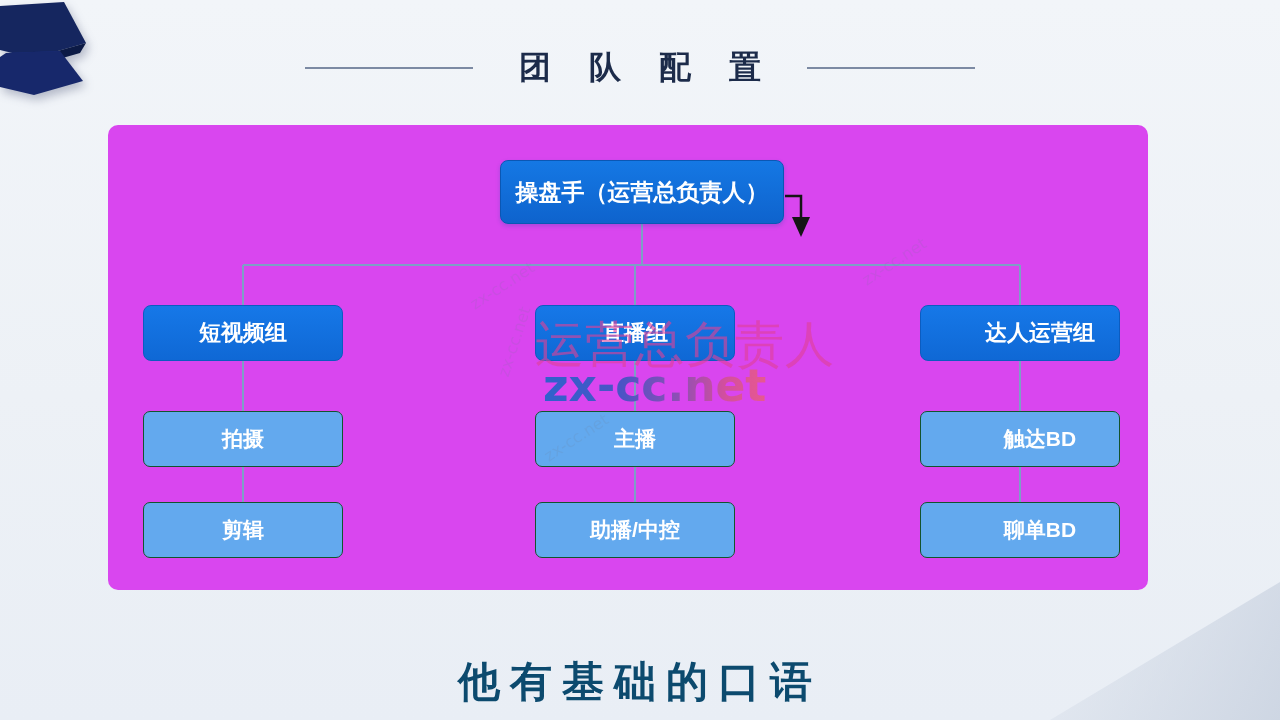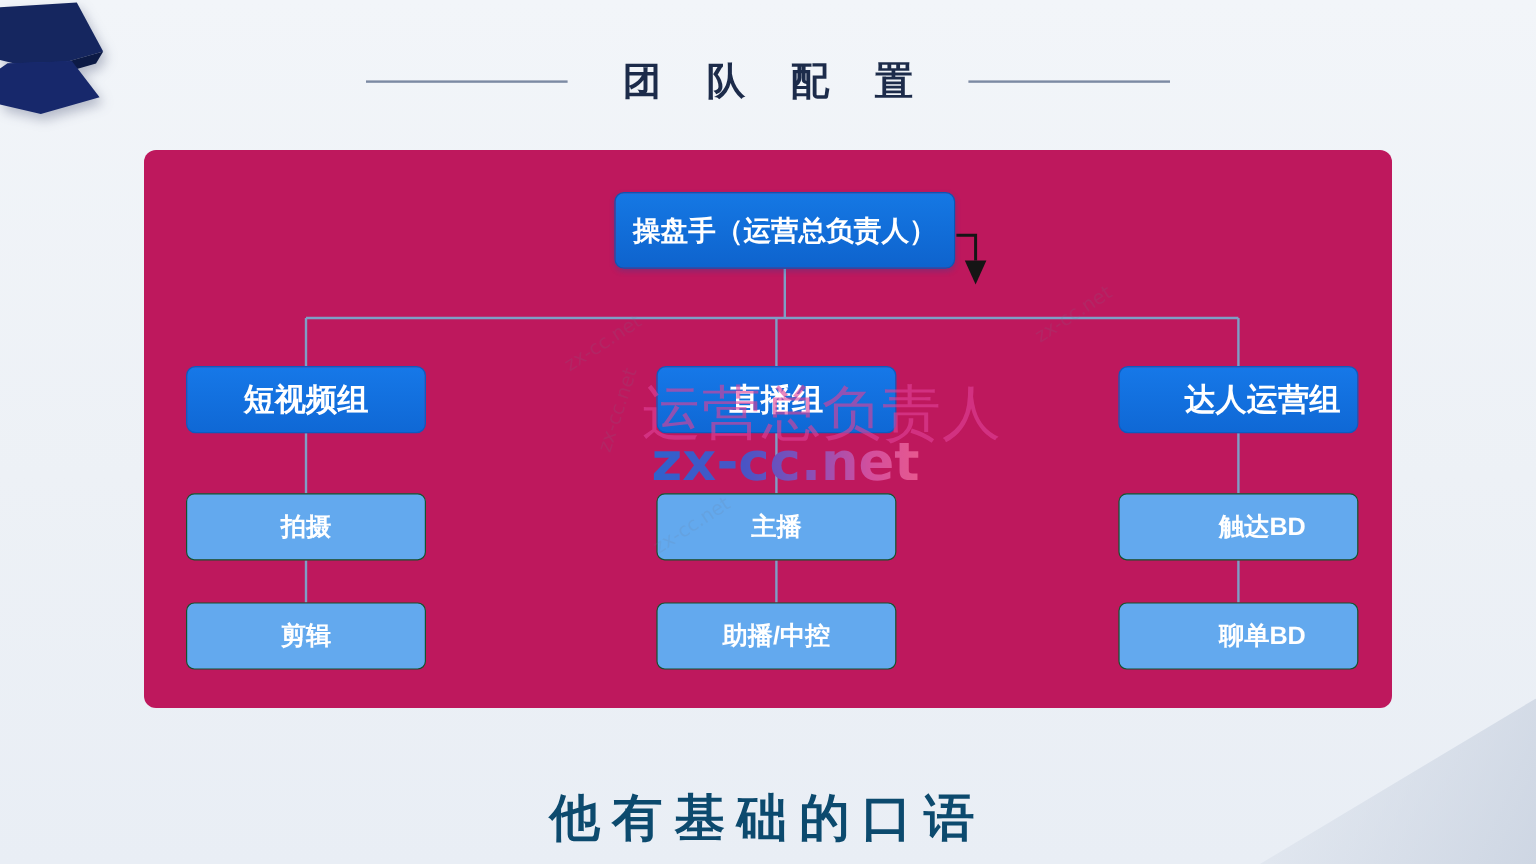--- a/index.html
+++ b/index.html
@@ -15,33 +15,33 @@
             filter:drop-shadow(3px 5px 5px rgba(40,50,90,.30)); }
 
   
   .header { position:absolute; top:46px; left:0; width:1280px; height:44px;
             display:flex; align-items:center; justify-content:center; gap:46px; }
   .header .rule { width:168px; height:2px; background:#7c8aa3; }
   .title { font-family:"Liberation Serif", serif; font-size:32px; font-weight:600;
            color:#1c2b4a; letter-spacing:38px; margin-right:-38px; white-space:nowrap; }
 
   
-  .card { position:absolute; left:120px; top:125px; width:1040px; height:465px;
-          background:#be185d; border-radius:10px; }
+  .card { position:absolute; left:108px; top:125px; width:1040px; height:465px;
+          background:#d946ef; border-radius:10px; }
   .connectors { position:absolute; left:0; top:0; }
   .connector { stroke:var(--connector,#7e9ec6); stroke-width:2; fill:none; }
   .anno-arrow { stroke:#151515; stroke-width:2.5; fill:none; }
   .anno-head { fill:#151515; stroke:none; }
 
   .node { position:absolute; display:flex; align-items:center; justify-content:center;
           color:#ffffff; font-weight:bold; border-radius:8px; text-align:center; }
   .node.root  { left:392px; top:35px;  width:284px; height:64px; font-size:23px;
                 background:linear-gradient(180deg,#1578e4,#0e63cd);
                 border:1px solid #0b57b4; box-shadow:0 2px 4px rgba(14,80,160,.25); }
-  .node.group { top:180px; width:200px; height:56px; font-size:26px;
+  .node.group { top:180px; width:200px; height:56px; font-size:22px;
                 background:linear-gradient(180deg,#1678e8,#0f68d5);
                 border:1px solid #0c5cc0; }
   .node.child { width:200px; height:56px; font-size:21px; border-radius:7px;
                 background:var(--child-fill,#63a9ee); border:1px solid #14532d; }
   .col-left  { left:35px; }  .col-mid { left:427px; } .col-right { left:812px;padding-left:40px; }
   .row-2 { top:286px; } .row-3 { top:377px; }
 
   
   .wm { position:absolute; pointer-events:none; white-space:nowrap; }
   .wm-cn { left:535px; top:312px; font-size:49px; letter-spacing:1px;

